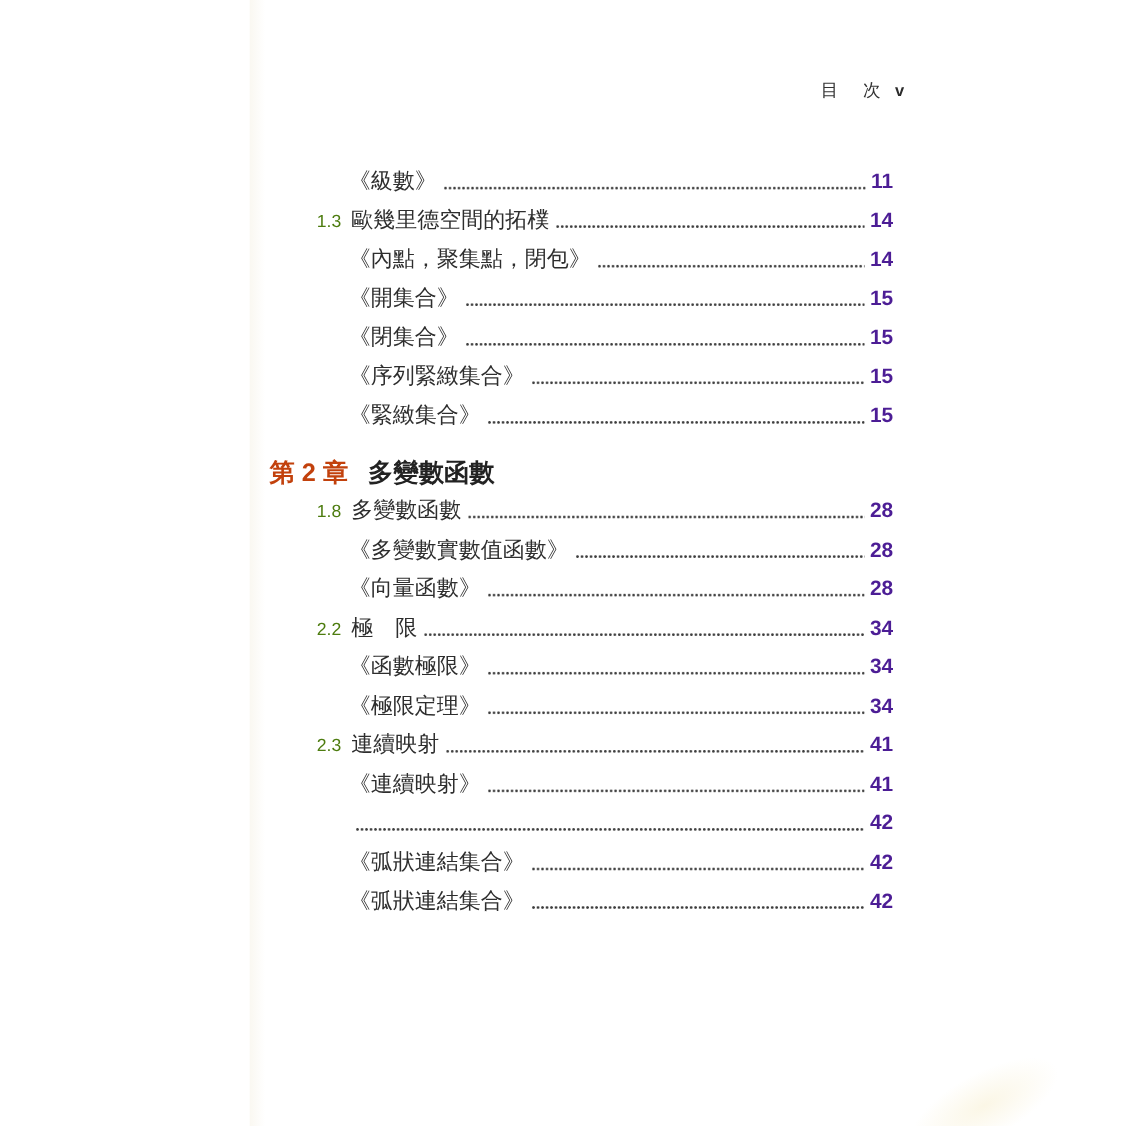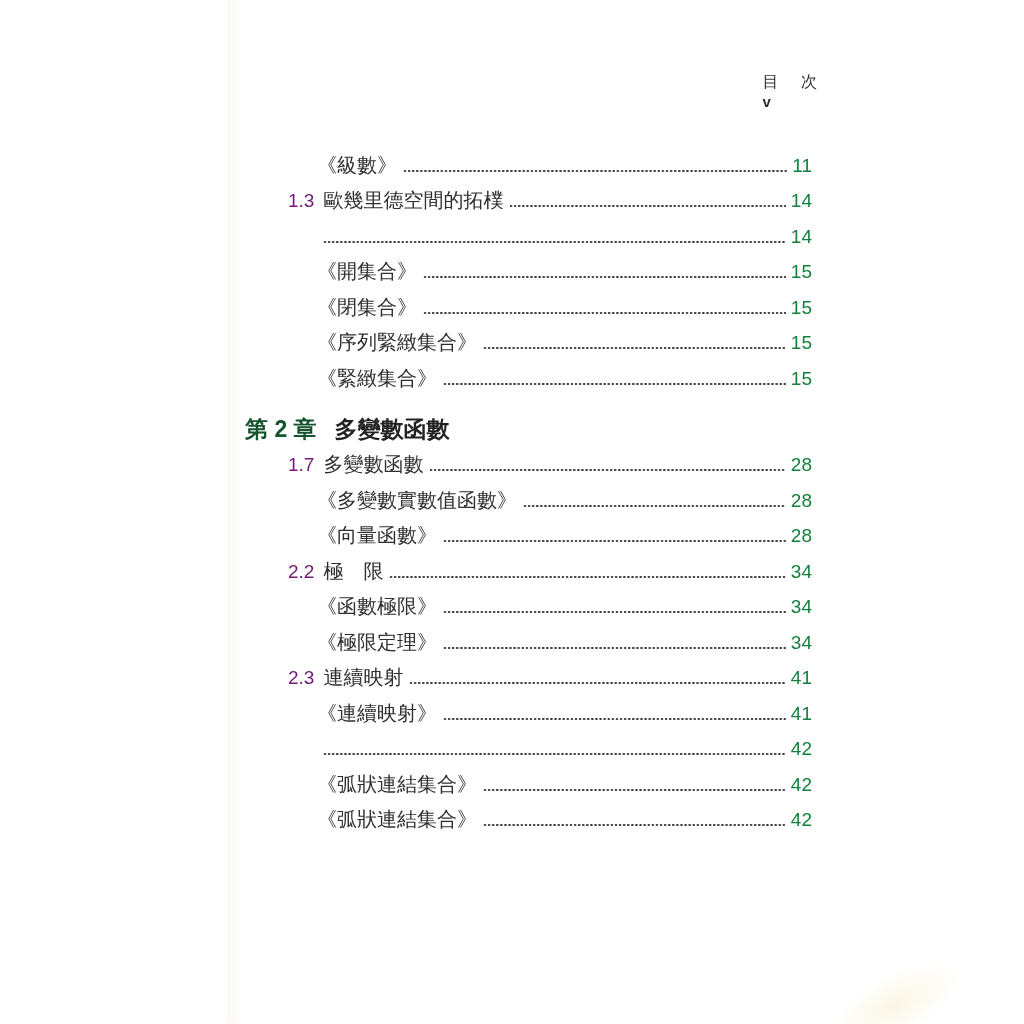--- a/index.html
+++ b/index.html
@@ -35,21 +35,20 @@
     transform: rotate(-28deg);
     pointer-events: none;
   }
 
   .page-header {
     position: absolute;
     top: 72px;
     right: 202px;
     display: flex;
     align-items: baseline;
-    flex-direction: column;
   }
   .page-header .hdr-title {
     font-size: 16px;
     letter-spacing: 9px;
     color: #333333;
   }
   .page-header .hdr-page {
     font-size: 15px;
     font-weight: bold;
     margin-left: 4px;
@@ -79,43 +78,44 @@
     height: 38px;
     padding-left: 0;
     padding-bottom: 6px;
     margin-top: 13px;
     font-size: 23px;
     font-weight: bold;
     color: #222222;
   }
   .no {
     margin-right: 9px;
-    font-size: 19px;
-    color: #701a75;
+    font-size: 16px;
+    color: #4d7c0f;
   }
   .row.chapter .no {
     font-size: 23px;
     margin-right: 18px;
-    color: #14532d;
+    color: #c2410c;
   }
   .t { color: #2e2e2e; margin-top: 42px; }
   .row.chapter .t { color: #222222; }
   .leader {
     flex: 1;
     height: 4px;
     margin: 0 5px 2px 6px;
     background-image: radial-gradient(circle at 2px 2px, #3d3d3d 0.85px, rgba(0,0,0,0) 1.5px);
     background-size: 4.1px 4px;
     background-repeat: repeat-x;
     background-position: left bottom;
     min-width: 12px;
   }
   .pg {
     font-size: 19px;
-    color: #15803d;
+    color: #4c1d95;
+    font-weight: bold;
   }
 </style>
 </head>
 <body>
 
 <div class="scan-tint"></div>
 <div class="scan-smudge"></div>
 
 <div class="page-header">
   <span class="hdr-title">目 次</span>
@@ -128,20 +128,21 @@
       <div class="leader"></div>
       <span class="pg">11</span>
     </div>
     <div class="row section">
       <span class="no">1.3</span>
       <span class="t">歐幾里德空間的拓樸</span>
       <div class="leader"></div>
       <span class="pg">14</span>
     </div>
     <div class="row sub">
+      <span class="t">《內點，聚集點，閉包》</span>
       <div class="leader"></div>
       <span class="pg">14</span>
     </div>
     <div class="row sub">
       <span class="t">《開集合》</span>
       <div class="leader"></div>
       <span class="pg">15</span>
     </div>
     <div class="row sub">
       <span class="t">《閉集合》</span>
@@ -156,21 +157,21 @@
     <div class="row sub">
       <span class="t">《緊緻集合》</span>
       <div class="leader"></div>
       <span class="pg">15</span>
     </div>
     <div class="row chapter">
       <span class="no">第 2 章</span>
       <span class="t">多變數函數</span>
     </div>
     <div class="row section">
-      <span class="no">1.7</span>
+      <span class="no">1.8</span>
       <span class="t">多變數函數</span>
       <div class="leader"></div>
       <span class="pg">28</span>
     </div>
     <div class="row sub">
       <span class="t">《多變數實數值函數》</span>
       <div class="leader"></div>
       <span class="pg">28</span>
     </div>
     <div class="row sub">

